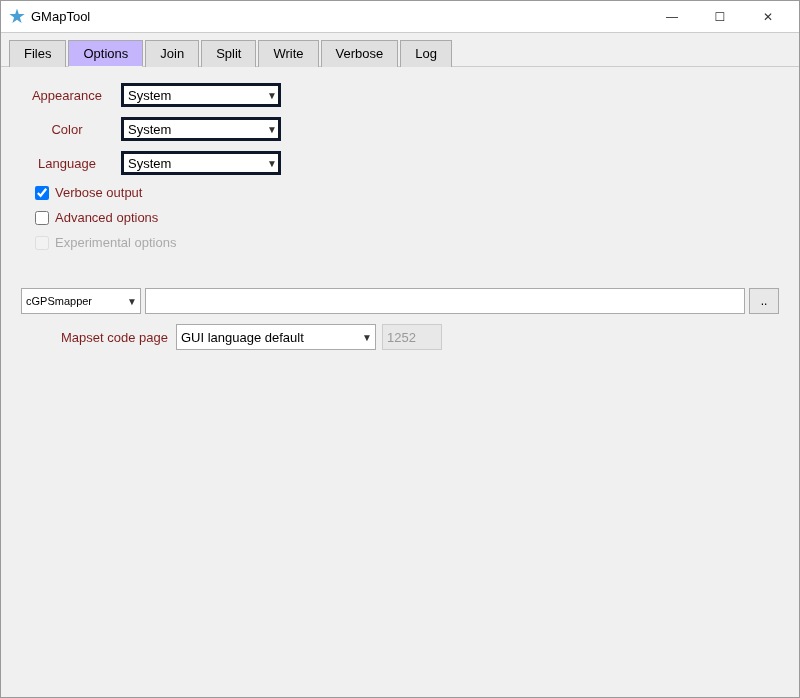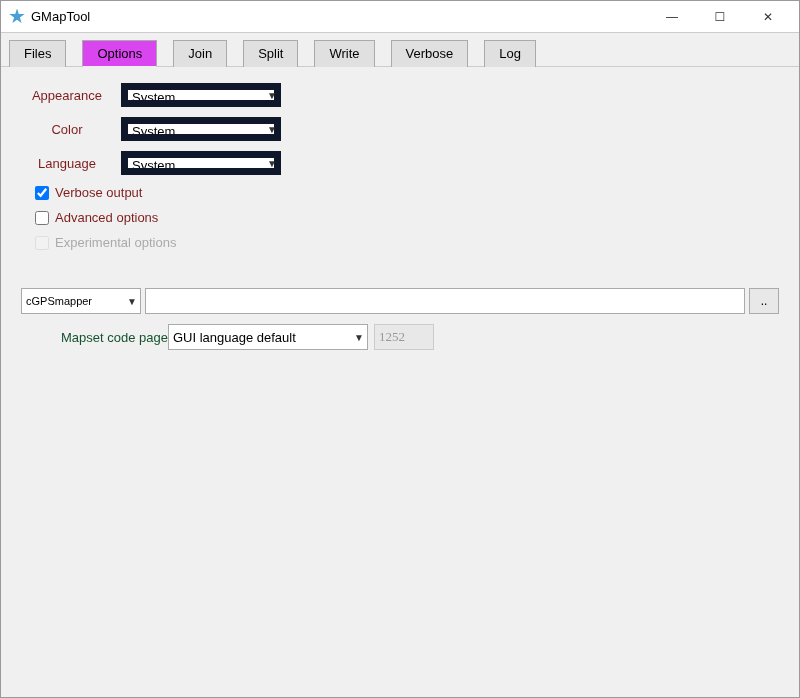--- a/index.html
+++ b/index.html
@@ -72,38 +72,38 @@
       align-items: center;
       justify-content: center;
       font-size: 12px;
       color: #333;
     }
 
     .tab-bar {
       display: flex;
       background: #f0f0f0;
       padding: 6px 8px 0 8px;
-      gap: 16px;
+      gap: 2px;
       border-bottom: 1px solid #ccc;
     }
 
     .tab {
       padding: 5px 14px;
       background: #e0e0e0;
       border: 1px solid #aaa;
       cursor: pointer;
       font-size: 13px;
       color: #000;
       border-bottom: none;
       position: relative;
       top: 1px;
     }
 
     .tab.active {
-      background: #d946ef;
+      background: #c4b5fd;
       border-bottom: 1px solid #f0f0f0;
       font-weight: 400;
       z-index: 1;
     }
 
     .content {
       flex: 1;
       padding: 16px 20px;
       background: #f0f0f0;
       display: flex;
@@ -126,21 +126,21 @@
     }
 
     .select-wrapper {
       position: relative;
       display: inline-block;
     }
 
     .select-wrapper select {
       width: 160px;
       height: 24px;
-      border: 7px solid #0f172a;
+      border: 3px solid #0f172a;
       background: #fff;
       font-size: 13px;
       padding: 0 4px;
       appearance: none;
       -webkit-appearance: none;
       cursor: pointer;
       padding-right: 24px;
     }
 
     .select-wrapper::after {
@@ -251,22 +251,22 @@
     }
 
     .mapset-row {
       display: flex;
       align-items: center;
       padding-left: 40px;
     }
 
     .mapset-label {
       font-size: 13px;
-      color: #14532d;
-      margin-right: 0;
+      color: #7f1d1d;
+      margin-right: 8px;
     }
 
     .mapset-select-wrapper {
       position: relative;
       display: inline-block;
     }
 
     .mapset-select-wrapper select {
       width: 200px;
       height: 26px;
@@ -293,21 +293,20 @@
 
     .codepage-input {
       width: 60px;
       height: 26px;
       border: 1px solid #ccc;
       background: #e8e8e8;
       font-size: 13px;
       padding: 0 4px;
       color: #999;
       margin-left: 6px;
-      font-family: Liberation Serif, serif;
     }
   </style>
 </head>
 <body>
 
 <div class="window">
 
   <div class="title-bar">
     <div class="title-bar-left">
       <div class="title-icon"></div>

